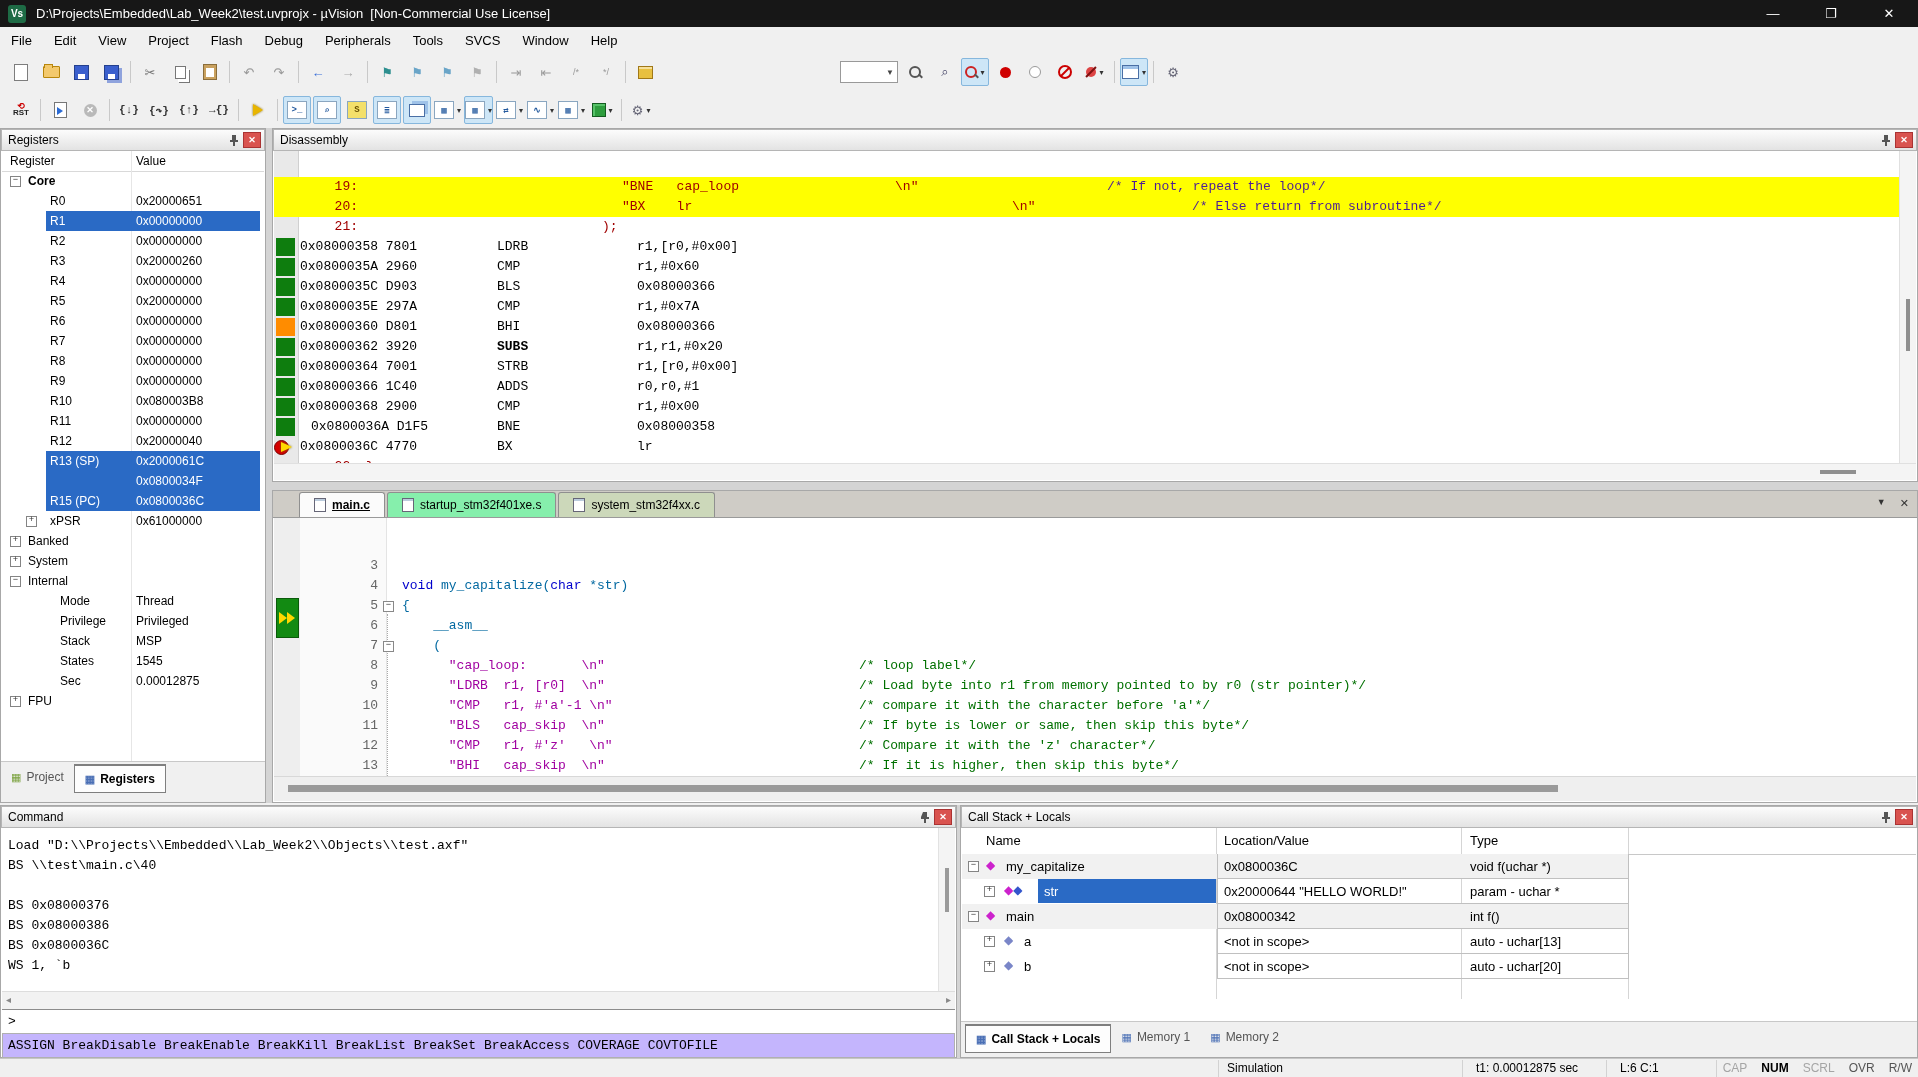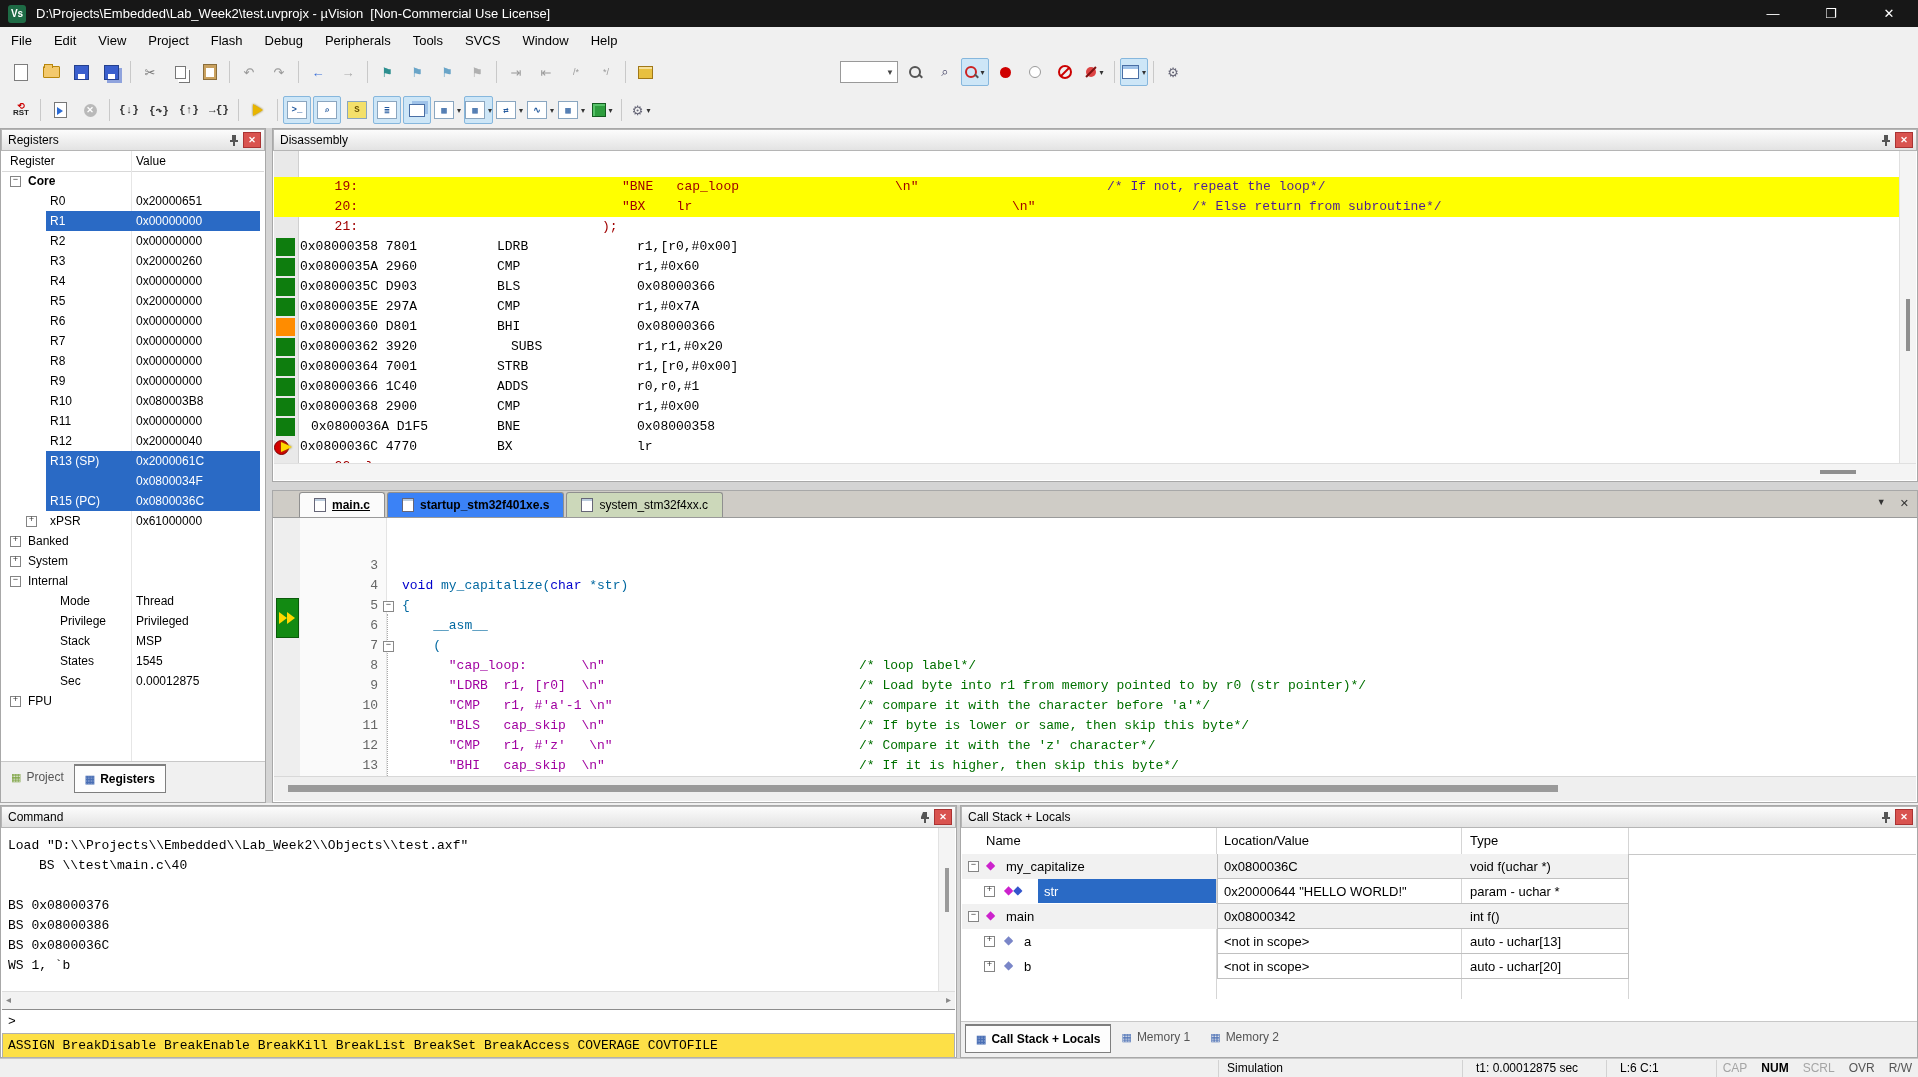--- a/index.html
+++ b/index.html
@@ -108,21 +108,21 @@
   #dvthumb{position:absolute;left:6px;top:148px;width:4px;height:52px;background:#8f8f8f;}
   #dhscroll{position:absolute;left:1px;right:1px;bottom:1px;height:16px;background:#f4f4f4;border-top:1px solid #e0e0e0;}
   #dhthumb{position:absolute;right:60px;top:6px;width:36px;height:4px;background:#8f8f8f;}
   
   #editor{left:272px;top:490px;width:1646px;height:313px;}
   #etabbar{position:absolute;left:0;top:0;right:0;height:27px;background:#cfccc6;border-bottom:1px solid #9a9a9a;display:flex;align-items:flex-end;padding-left:26px;box-sizing:border-box;}
   .etab{height:24px;display:flex;align-items:center;gap:6px;padding:0 14px;border:1px solid #8f8f8f;border-bottom:none;
         border-radius:3px 3px 0 0;font-size:12px;background:#e3e0da;margin-right:2px;}
   .etab .fico{width:10px;height:12px;background:#fff;border:1px solid #667;box-shadow:inset 0 2px 0 #bcd;}
   .etab.act{background:#fbfbfb;font-weight:bold;text-decoration:underline;}
-  .etab.c1{background:#3b82f6;font-weight:bold;}
+  .etab.c1{background:#86efac;}
   .etab.c2{background:#ccd8ba;}
   #etabbtns{position:absolute;right:8px;top:6px;display:flex;gap:14px;color:#333;font-size:11px;}
   #ebody{position:absolute;left:1px;right:1px;top:27px;bottom:26px;background:#fff;overflow:hidden;}
   #emargin{position:absolute;left:0;top:0;width:26px;bottom:0;background:#eeeeee;border-right:1px solid #ddd;}
   #enums{position:absolute;left:26px;top:0;width:86px;bottom:0;background:#fafafa;border-right:1px solid #e4e4e4;}
   .eline{position:absolute;left:0;right:0;height:20px;font:13px "Liberation Mono",monospace;line-height:20px;white-space:pre;}
   .eline .n{position:absolute;left:40px;width:64px;text-align:right;color:#666;}
   .eline .code{position:absolute;left:128px;}
   .eline .cmt{position:absolute;left:585px;color:#007000;}
   .tk-k{color:#0000cc;}
@@ -140,21 +140,21 @@
   #cmdpanel{left:0;top:805px;width:957px;height:253px;}
   #cmdout{position:absolute;left:1px;right:17px;top:22px;height:163px;background:#fff;overflow:hidden;}
   .cline{position:absolute;left:6px;right:0;height:20px;font:13px "Liberation Mono",monospace;line-height:20px;white-space:pre;}
   #cmdvscroll{position:absolute;right:1px;top:22px;width:16px;height:163px;background:#f4f4f4;border-left:1px solid #e2e2e2;}
   #cmdvthumb{position:absolute;left:6px;top:40px;width:4px;height:44px;background:#9a9a9a;}
   #cmdhscroll{position:absolute;left:1px;right:1px;top:185px;height:18px;background:#f2f2f2;border-top:1px solid #ddd;color:#888;}
   #cmdhscroll .la{position:absolute;left:4px;top:2px;font-size:10px;}
   #cmdhscroll .ra{position:absolute;right:4px;top:2px;font-size:10px;}
   #cmdprompt{position:absolute;left:1px;right:1px;top:203px;height:24px;background:#fff;border-top:1px solid #8c8c8c;
              font:13px "Liberation Mono",monospace;line-height:24px;padding-left:6px;box-sizing:border-box;}
-  #cmdhints{position:absolute;left:1px;right:1px;top:227px;height:25px;background:#fde047;border:1px solid #b0b0b0;
+  #cmdhints{position:absolute;left:1px;right:1px;top:227px;height:25px;background:#c4b5fd;border:1px solid #b0b0b0;
             font:13px "Liberation Mono",monospace;line-height:23px;padding-left:5px;box-sizing:border-box;white-space:pre;}
   
   #cspanel{left:960px;top:805px;width:958px;height:253px;}
   #cshead{position:absolute;left:1px;right:1px;top:22px;height:26px;background:#fff;border-bottom:1px solid #c8c8c8;font-size:13px;}
   #cshead span{position:absolute;top:5px;}
   .csv{position:absolute;top:22px;bottom:58px;width:1px;background:#d5d5d5;}
   .csrow{position:absolute;left:1px;height:25px;font-size:13px;}
   .csrow .bg{position:absolute;left:0;width:667px;height:25px;}
   .csrow.fn .bg{background:#f1f1f1;}
   .csrow .sel{position:absolute;left:76px;width:178px;height:24px;background:#2a6ac5;}
@@ -549,21 +549,21 @@
       <div id="dmargin"></div>
       <div id="dlines">
           <div class="dline yel" style="top: 26px;"><span class="fld num" style="left: 26px;">19:</span><span class="fld srccode" style="left: 348px;">"BNE   cap_loop                    \n"</span><span class="fld cmt" style="left: 833px;">/* If not, repeat the loop*/</span></div>
           <div class="dline yel" style="top: 46px;"><span class="fld num" style="left: 26px;">20:</span><span class="fld srccode" style="left: 348px;">"BX    lr                                         \n"</span><span class="fld cmt" style="left: 918px;">/* Else return from subroutine*/</span></div>
           <div class="dline" style="top: 66px;"><span class="fld num" style="left: 26px;">21:</span><span class="fld srccode" style="left: 328px;">);</span></div>
           <div class="dline" style="top: 86px;"><span class="dmark g"></span><span class="fld" style="left: 26px;">0x08000358 7801</span><span class="fld" style="left: 223px;">LDRB</span><span class="fld" style="left: 363px;">r1,[r0,#0x00]</span></div>
           <div class="dline" style="top: 106px;"><span class="dmark g"></span><span class="fld" style="left: 26px;">0x0800035A 2960</span><span class="fld" style="left: 223px;">CMP</span><span class="fld" style="left: 363px;">r1,#0x60</span></div>
           <div class="dline" style="top: 126px;"><span class="dmark g"></span><span class="fld" style="left: 26px;">0x0800035C D903</span><span class="fld" style="left: 223px;">BLS</span><span class="fld" style="left: 363px;">0x08000366</span></div>
           <div class="dline" style="top: 146px;"><span class="dmark g"></span><span class="fld" style="left: 26px;">0x0800035E 297A</span><span class="fld" style="left: 223px;">CMP</span><span class="fld" style="left: 363px;">r1,#0x7A</span></div>
           <div class="dline" style="top: 166px;"><span class="dmark o"></span><span class="fld" style="left: 26px;">0x08000360 D801</span><span class="fld" style="left: 223px;">BHI</span><span class="fld" style="left: 363px;">0x08000366</span></div>
-          <div class="dline" style="top: 186px;"><span class="dmark g"></span><span class="fld" style="left: 26px;">0x08000362 3920</span><span class="fld" style="left: 237px;">SUBS</span><span class="fld" style="left: 363px;">r1,r1,#0x20</span></div>
+          <div class="dline" style="top: 186px;"><span class="dmark g"></span><span class="fld" style="left: 26px;">0x08000362 3920</span><span class="fld" style="left: 223px; font-weight: bold;">SUBS</span><span class="fld" style="left: 363px;">r1,r1,#0x20</span></div>
           <div class="dline" style="top: 206px;"><span class="dmark g"></span><span class="fld" style="left: 26px;">0x08000364 7001</span><span class="fld" style="left: 223px;">STRB</span><span class="fld" style="left: 363px;">r1,[r0,#0x00]</span></div>
           <div class="dline" style="top: 226px;"><span class="dmark g"></span><span class="fld" style="left: 26px;">0x08000366 1C40</span><span class="fld" style="left: 223px;">ADDS</span><span class="fld" style="left: 363px;">r0,r0,#1</span></div>
           <div class="dline" style="top: 246px;"><span class="dmark g"></span><span class="fld" style="left: 26px;">0x08000368 2900</span><span class="fld" style="left: 223px;">CMP</span><span class="fld" style="left: 363px;">r1,#0x00</span></div>
           <div class="dline" style="top: 266px;"><span class="dmark g"></span><span class="fld" style="left: 26px; padding-left: 11px;">0x0800036A D1F5</span><span class="fld" style="left: 223px;">BNE</span><span class="fld" style="left: 363px;">0x08000358</span></div>
           <div class="dline" style="top: 286px;"><span class="bparrow"><span class="c"></span><span class="a"></span></span><span class="fld" style="left: 26px;">0x0800036C 4770</span><span class="fld" style="left: 223px;">BX</span><span class="fld" style="left: 363px;">lr</span></div>
           <div class="dline" style="top: 306px;"><span class="fld num" style="left: 26px;">22:</span><span class="fld srccode" style="left: 92px;">}</span></div>
         </div>
     </div>
     <div id="dvscroll">
         <div id="dvthumb"></div>
@@ -628,21 +628,21 @@
             <svg width="10" height="12" viewBox="0 0 10 12">
               <path d="M3 1h4v5h2v2H6v4H4V8H1V6d" fill="#555"></path>
               <path d="M3 1h4v5h2v2H6v4H4V8H1V6h2z" fill="#555"></path>
             </svg>
           </span>
         <span class="pclose">✕</span>
       </span>
     </div>
     <div id="cmdout">
         <div class="cline" style="top: 8px;">Load "D:\\Projects\\Embedded\\Lab_Week2\\Objects\\test.axf"</div>
-        <div class="cline" style="top: 28px; margin-left: 31px;">BS \\test\main.c\40</div>
+        <div class="cline" style="top: 28px;">BS \\test\main.c\40</div>
         <div class="cline" style="top: 68px;">BS 0x08000376</div>
         <div class="cline" style="top: 88px;">BS 0x08000386</div>
         <div class="cline" style="top: 108px;">BS 0x0800036C</div>
         <div class="cline" style="top: 128px;">WS 1, `b</div>
       </div>
     <div id="cmdvscroll">
         <div id="cmdvthumb"></div>
       </div>
     <div id="cmdhscroll">
       <span class="la">◂</span>

